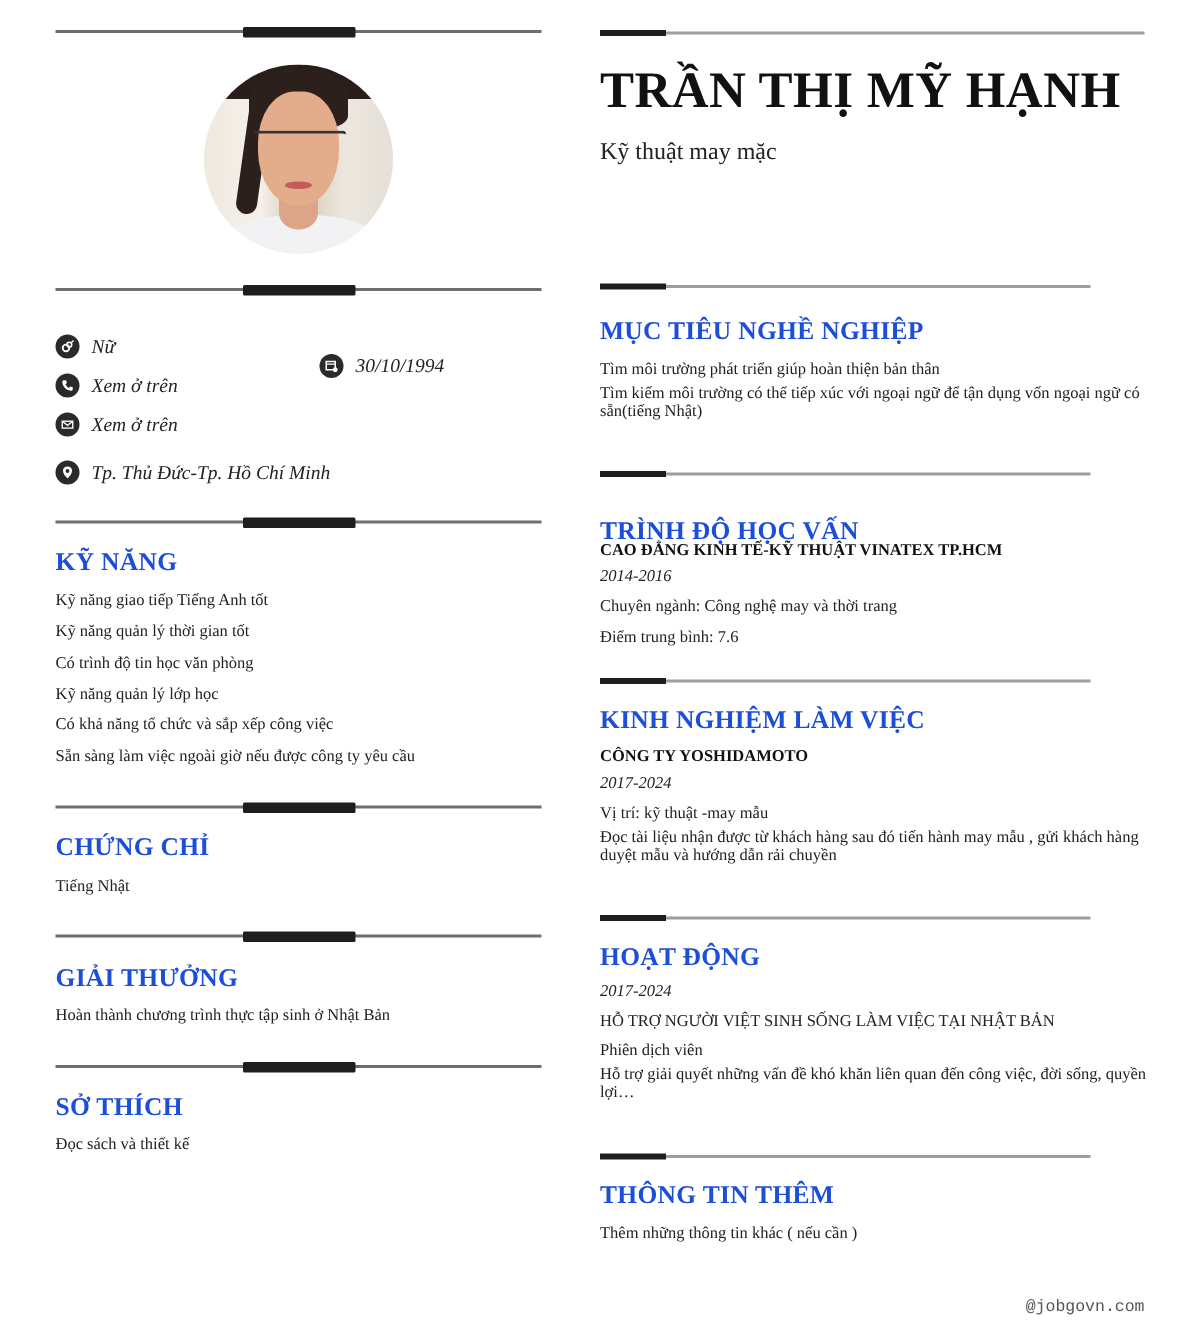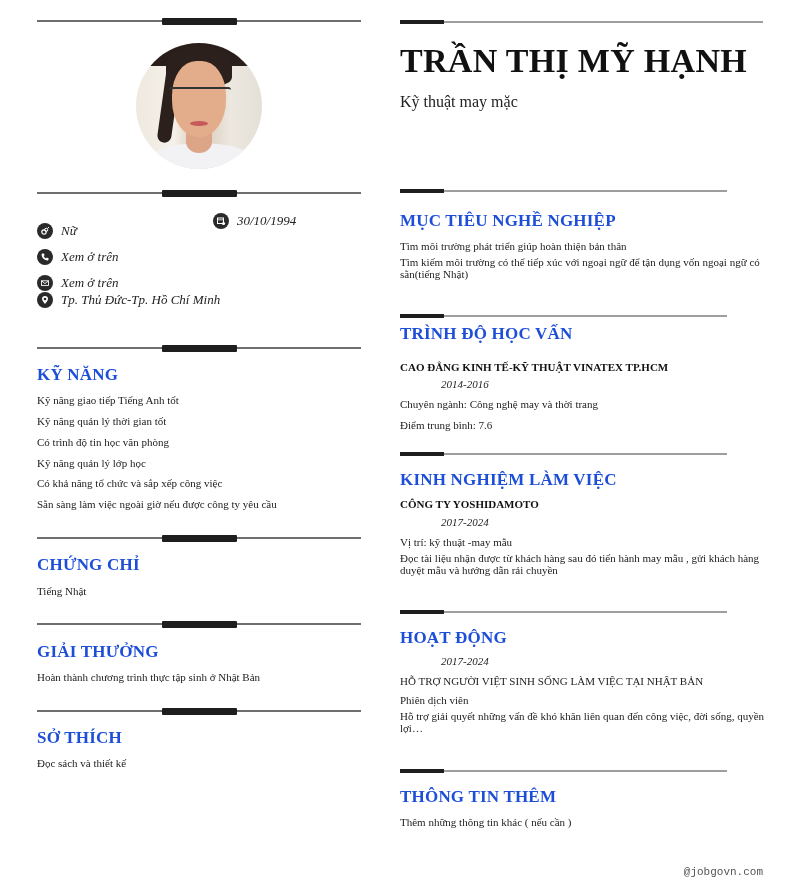--- a/index.html
+++ b/index.html
@@ -30,21 +30,21 @@
 
     .contact { position: absolute; font-size: 13px; color: #222; display: flex; align-items: center; font-style: italic; }
     .icon-circle { width: 16px; height: 16px; border-radius: 50%; background: #2a2a2a; color: #fff; display: inline-flex; align-items: center; justify-content: center; margin-right: 8px; flex: none; }
     .icon-circle svg { width: 10px; height: 10px; }
 
     .sec-title { position: absolute; font-weight: bold; font-size: 17px; color: #1d4ed8; letter-spacing: 0.2px; }
     .item { position: absolute; font-size: 11px; color: #222; white-space: nowrap; }
     .r-item { position: absolute; left: 400px; font-size: 11px; color: #222; white-space: nowrap; }
     .r-wrap { position: absolute; left: 400px; width: 368px; font-size: 11px; line-height: 12px; color: #222; }
     .r-bold { position: absolute; left: 400px; font-size: 11px; font-weight: bold; color: #111; }
-    .r-ital { position: absolute; left: 400px; font-size: 11px; font-style: italic; color: #222; margin-left: 41px; }
+    .r-ital { position: absolute; left: 400px; font-size: 11px; font-style: italic; color: #222; }
 
     .name { position: absolute; left: 400px; top: 42px; font-size: 34px; font-weight: bold; color: #111; letter-spacing: 0.3px; }
     .subtitle { position: absolute; left: 400px; top: 93px; font-size: 16px; color: #222; }
     .watermark { position: absolute; right: 37px; top: 866px; font-family: "Liberation Mono", "DejaVu Sans Mono", monospace; font-size: 11px; color: #555; }
   </style>
 </head>
 <body>
 
 <div class="ldiv" style="top:18px;">
     <div class="line"></div>
@@ -69,21 +69,21 @@
 <div class="contact" style="left:37px; top:223px;">
   <span class="icon-circle">
     <svg viewBox="0 0 10 10">
         <circle cx="4" cy="6" r="2.2" fill="none" stroke="#fff" stroke-width="1.2"></circle>
         <circle cx="6.2" cy="3.8" r="1.6" fill="none" stroke="#fff" stroke-width="1"></circle>
         <line x1="7.5" y1="2.5" x2="9" y2="1" stroke="#fff" stroke-width="1"></line>
       </svg>
   </span>
   <span>Nữ</span>
 </div>
-<div class="contact" style="left:183px; top:213px;padding-left:30px;">
+<div class="contact" style="left:183px; top:236px;padding-left:30px;">
   <span class="icon-circle">
     <svg viewBox="0 0 10 10">
         <rect x="1.5" y="2" width="6" height="5.5" fill="none" stroke="#fff" stroke-width="1"></rect>
         <line x1="1.5" y1="3.8" x2="7.5" y2="3.8" stroke="#fff" stroke-width="0.8"></line>
         <circle cx="7.5" cy="7.5" r="1.6" fill="#fff"></circle>
       </svg>
   </span>
   <span>30/10/1994</span>
 </div>
 <div class="contact" style="left:37px; top:249px;">
@@ -96,21 +96,21 @@
 </div>
 <div class="contact" style="left:37px; top:275px;">
   <span class="icon-circle">
     <svg viewBox="0 0 10 10">
         <rect x="1.5" y="2.8" width="7" height="4.6" fill="none" stroke="#fff" stroke-width="0.9"></rect>
         <polyline points="1.5,2.8 5,5.6 8.5,2.8" fill="none" stroke="#fff" stroke-width="0.9"></polyline>
       </svg>
   </span>
   <span>Xem ở trên</span>
 </div>
-<div class="contact" style="left:37px; top:292px;">
+<div class="contact" style="left:37px; top:307px;">
   <span class="icon-circle">
     <svg viewBox="0 0 10 10">
         <path d="M5 1 Q8 1 8 4 Q8 6 5 9 Q2 6 2 4 Q2 1 5 1 Z" fill="#fff"></path>
         <circle cx="5" cy="4" r="1.3" fill="#2a2a2a"></circle>
       </svg>
   </span>
   <span>Tp. Thủ Đức-Tp. Hồ Chí Minh</span>
 </div>
 
 <div class="ldiv" style="top:345px;">
@@ -158,21 +158,21 @@
     <div class="bar"></div>
   </div>
 <div class="sec-title" style="left:400px; top:211px;">MỤC TIÊU NGHỀ NGHIỆP</div>
 <div class="r-item" style="top:240px;">Tìm môi trường phát triển giúp hoàn thiện bản thân</div>
 <div class="r-wrap" style="top:256px;">Tìm kiếm môi trường có thể tiếp xúc với ngoại ngữ để tận dụng vốn ngoại ngữ có sẵn(tiếng Nhật)</div>
 
 <div class="rdiv" style="top:314px; width:327px;">
     <div class="line"></div>
     <div class="bar"></div>
   </div>
-<div class="sec-title" style="left:400px; top:324px;">TRÌNH ĐỘ HỌC VẤN</div>
+<div class="sec-title" style="left:400px; top:344px;">TRÌNH ĐỘ HỌC VẤN</div>
 <div class="r-bold" style="top:361px;">CAO ĐẲNG KINH TẾ-KỸ THUẬT VINATEX TP.HCM</div>
 <div class="r-ital" style="top:378px;">2014-2016</div>
 <div class="r-item" style="top:398px;">Chuyên ngành: Công nghệ may và thời trang</div>
 <div class="r-item" style="top:419px;text-align:right;">Điểm trung bình: 7.6</div>
 
 <div class="rdiv" style="top:452px; width:327px;">
     <div class="line"></div>
     <div class="bar"></div>
   </div>
 <div class="sec-title" style="left:400px; top:470px;">KINH NGHIỆM LÀM VIỆC</div>

